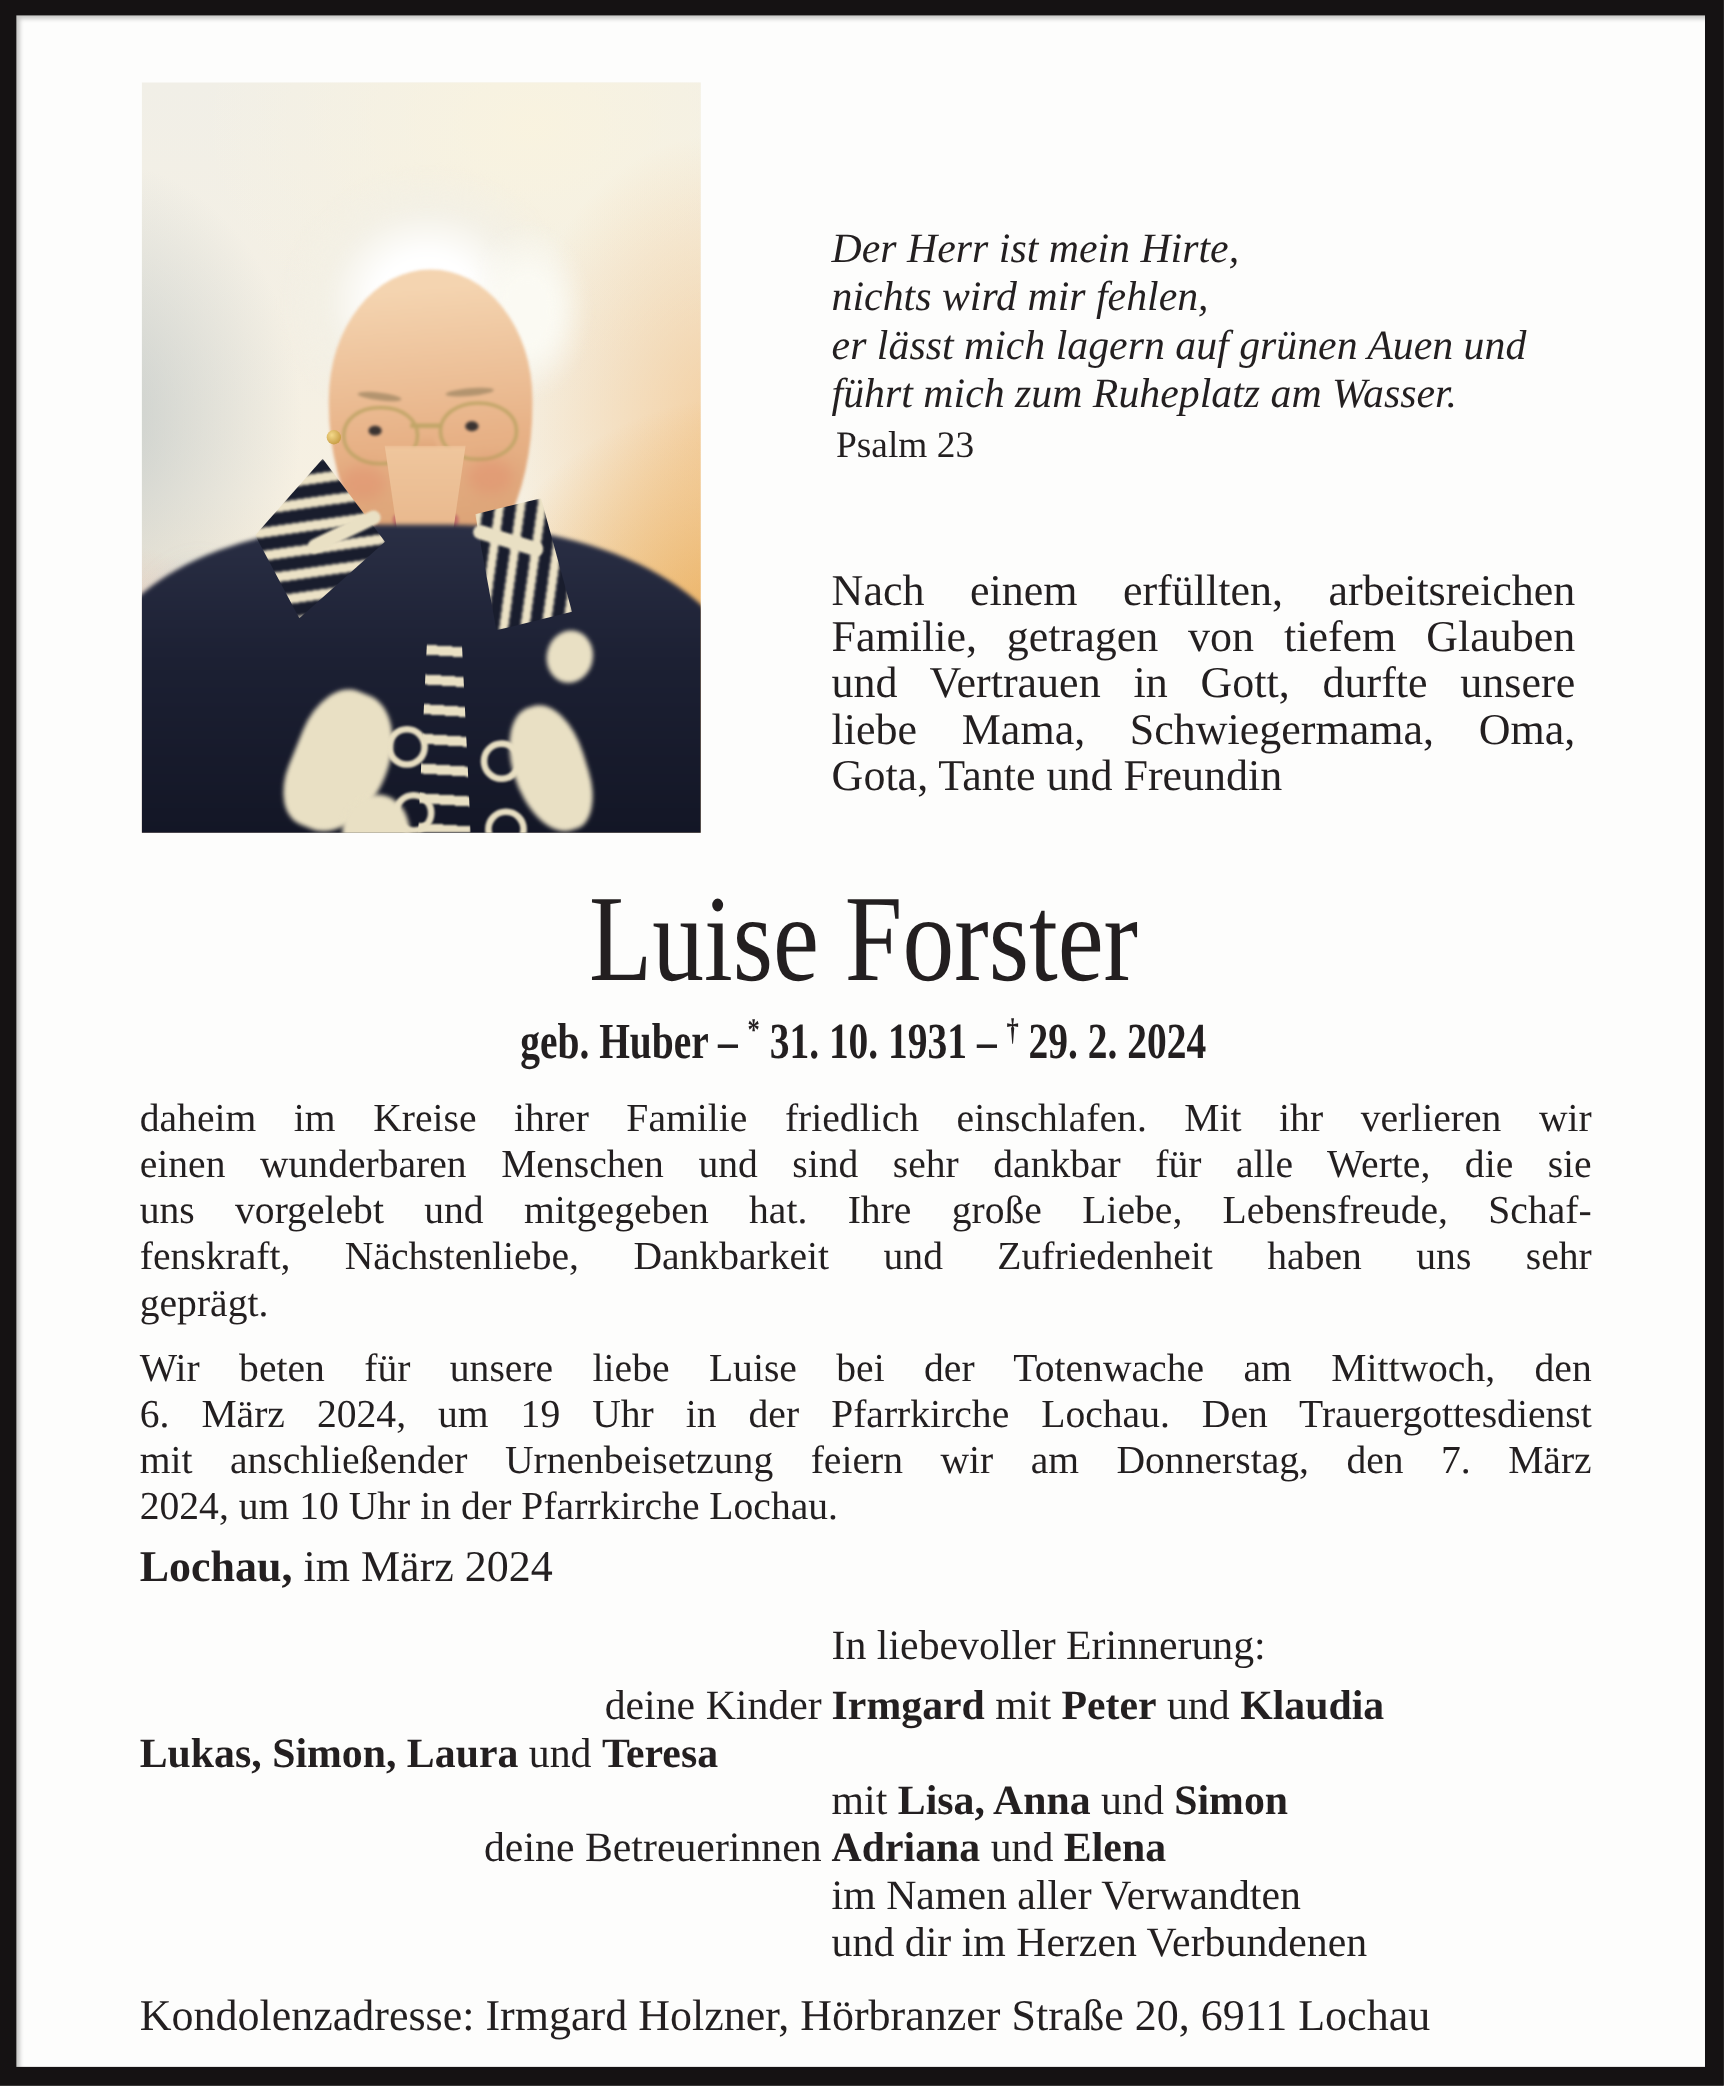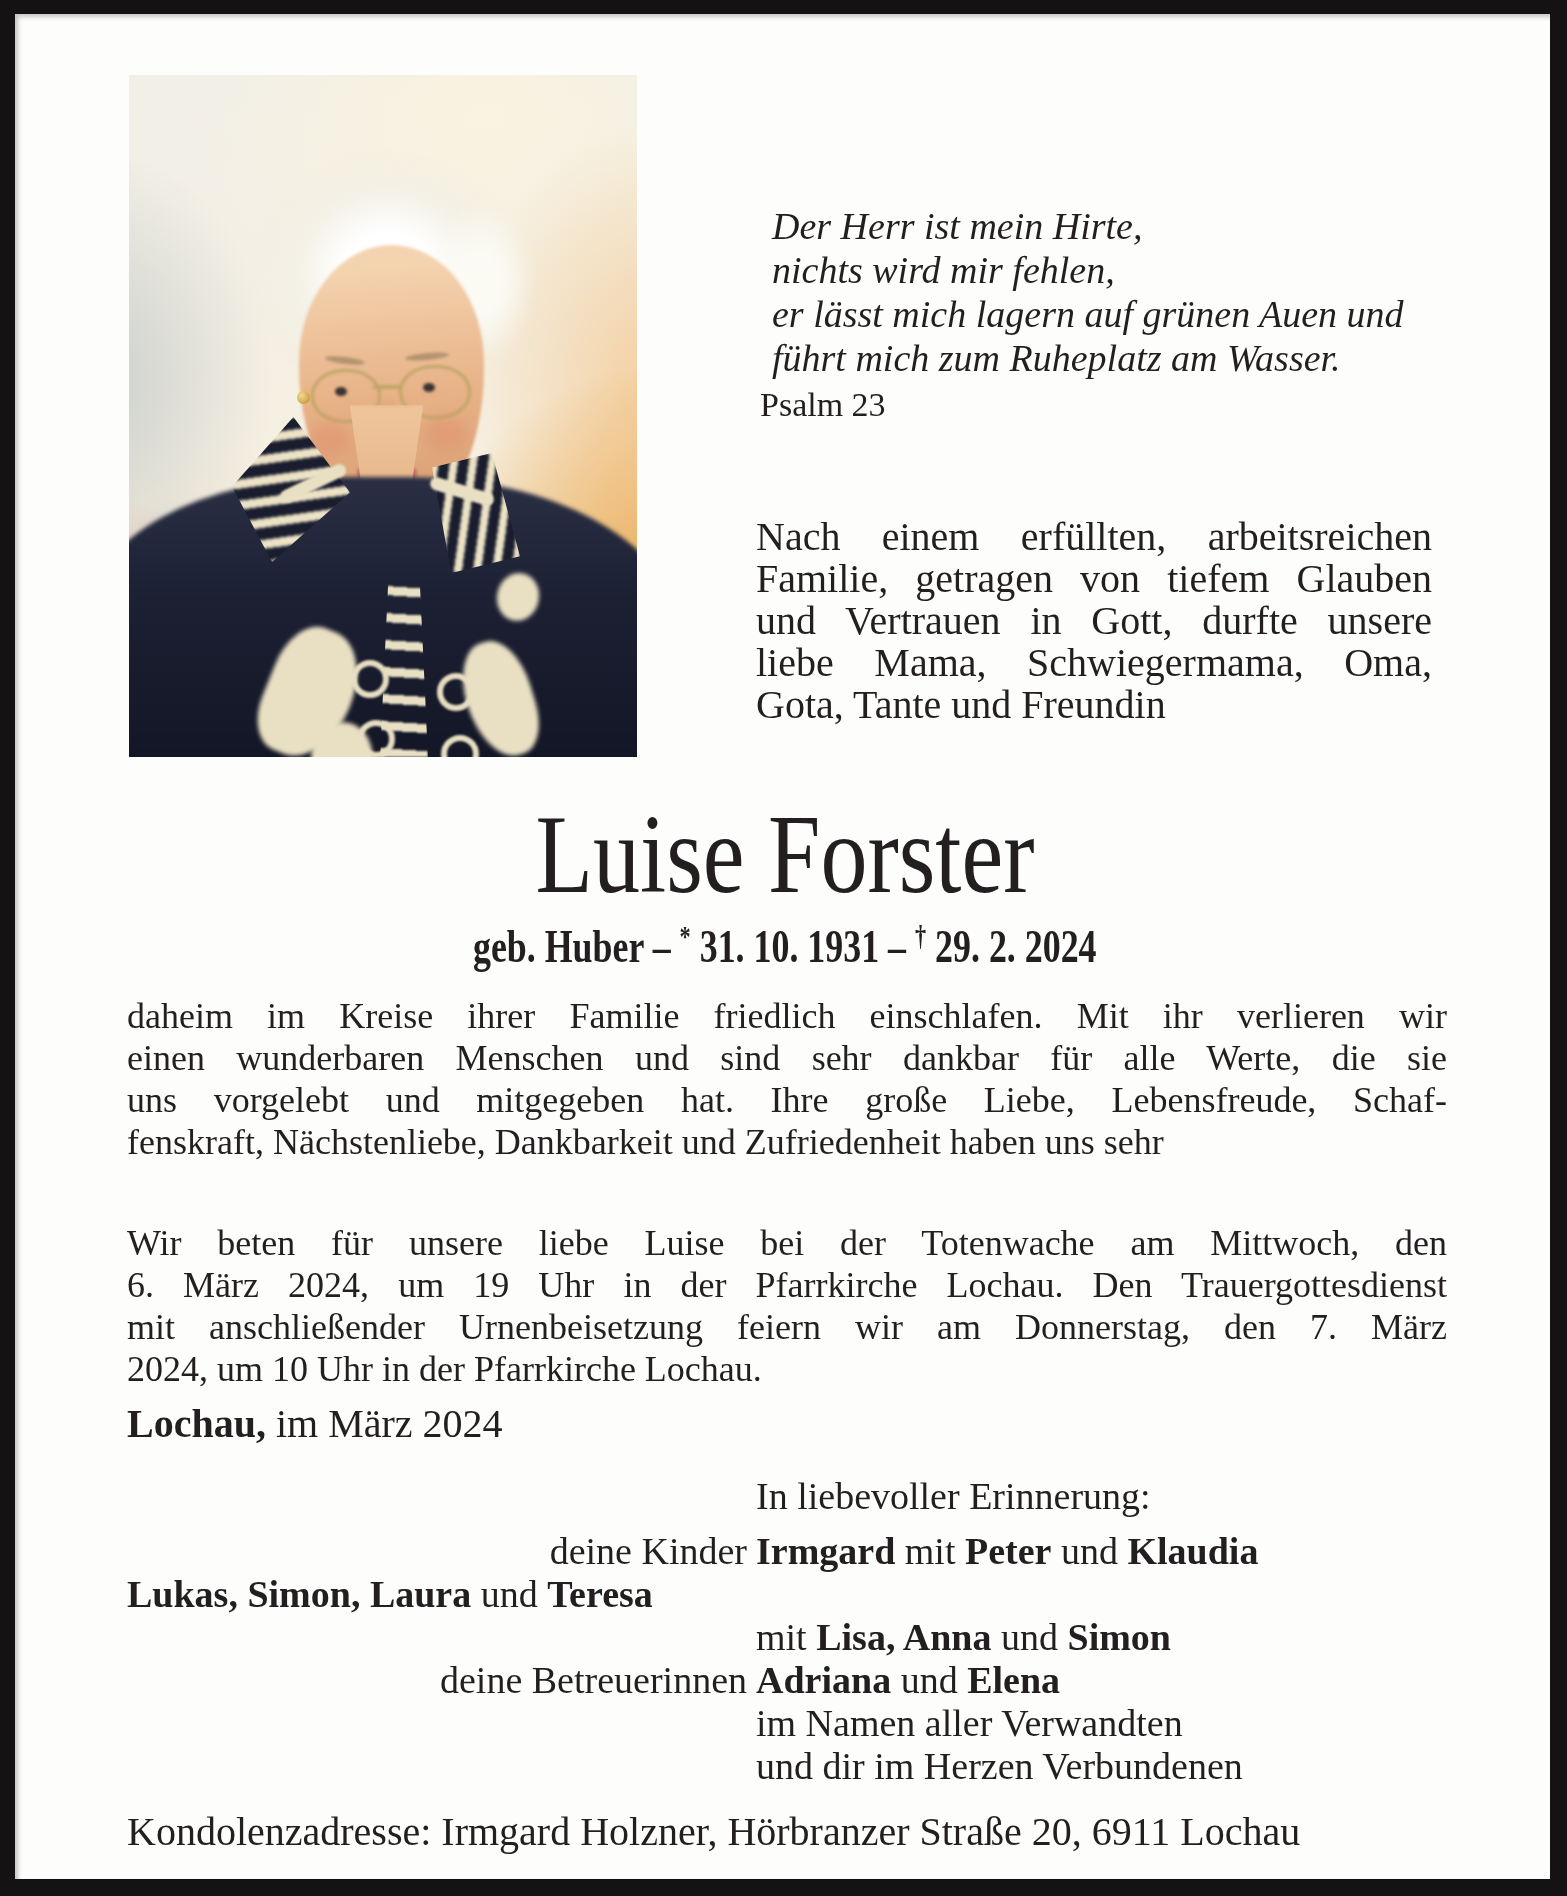--- a/index.html
+++ b/index.html
@@ -10,21 +10,21 @@
     color:#231f20;
   }
   .sheet {
     position:absolute; left:15px; top:14px; right:17px; bottom:17px;
     background:#fdfdfc;
     box-shadow: inset 3px 3px 4px rgba(0,0,0,0.22);
   }
   .abs { position:absolute; }
 
   
-  .quote { left:772px; top:204px; width:676px; font-style:italic; font-size:38px; line-height:44px; }
+  .quote { left:756px; top:204px; width:676px; font-style:italic; font-size:38px; line-height:44px; }
   .psalm { left:760px; top:386px; width:664px; text-align:left; font-size:34px; }
   .intro { left:756px; top:516px; width:676px; font-size:40px; line-height:42px; }
   .name-line { left:125px; top:792px; width:1320px; text-align:center; font-size:112px; line-height:1.12; white-space:nowrap; }
   .name-line .condense { display:inline-block; transform:scaleX(0.84); transform-origin:50% 50%; }
   .dates-line { left:125px; top:920px; width:1320px; text-align:center; font-size:46px; font-weight:bold; white-space:nowrap; }
   .dates-line .condense { display:inline-block; transform:scaleX(0.78); transform-origin:50% 50%; }
   .dates-line sup { font-size:0.62em; vertical-align:super; line-height:0; }
   .para1 { left:127px; top:995px;  width:1320px; font-size:36px; line-height:42px; }
   .para2 { left:127px; top:1222px; width:1320px; font-size:36px; line-height:42px; }
   .just .line { text-align:justify; text-align-last:justify; }
@@ -187,20 +187,21 @@
   </div>
   <div class="abs dates-line">
     <span class="condense"><span>geb. Huber – </span><sup>*</sup><span> 31. 10. 1931 – </span><sup>†</sup><span> 29. 2. 2024</span></span>
   </div>
 
   <div class="abs para1 just">
       <div class="line">daheim im Kreise ihrer Familie friedlich einschlafen. Mit ihr verlieren wir</div>
       <div class="line">einen wunderbaren Menschen und sind sehr dankbar für alle Werte, die sie</div>
       <div class="line">uns vorgelebt und mitgegeben hat. Ihre große Liebe, Lebensfreude, Schaf-</div>
       <div class="line">fenskraft, Nächstenliebe, Dankbarkeit und Zufriedenheit haben uns sehr</div>
+      <div class="line">geprägt.</div>
     </div>
   <div class="abs para2 just">
       <div class="line">Wir beten für unsere liebe Luise bei der Totenwache am Mittwoch, den</div>
       <div class="line">6. März 2024, um 19 Uhr in der Pfarrkirche Lochau. Den Trauergottesdienst</div>
       <div class="line">mit anschließender Urnenbeisetzung feiern wir am Donnerstag, den 7. März</div>
       <div class="line">2024, um 10 Uhr in der Pfarrkirche Lochau.</div>
     </div>
 
   <div class="abs dateline">
     <span class="place">Lochau,</span><span> im März 2024</span>

